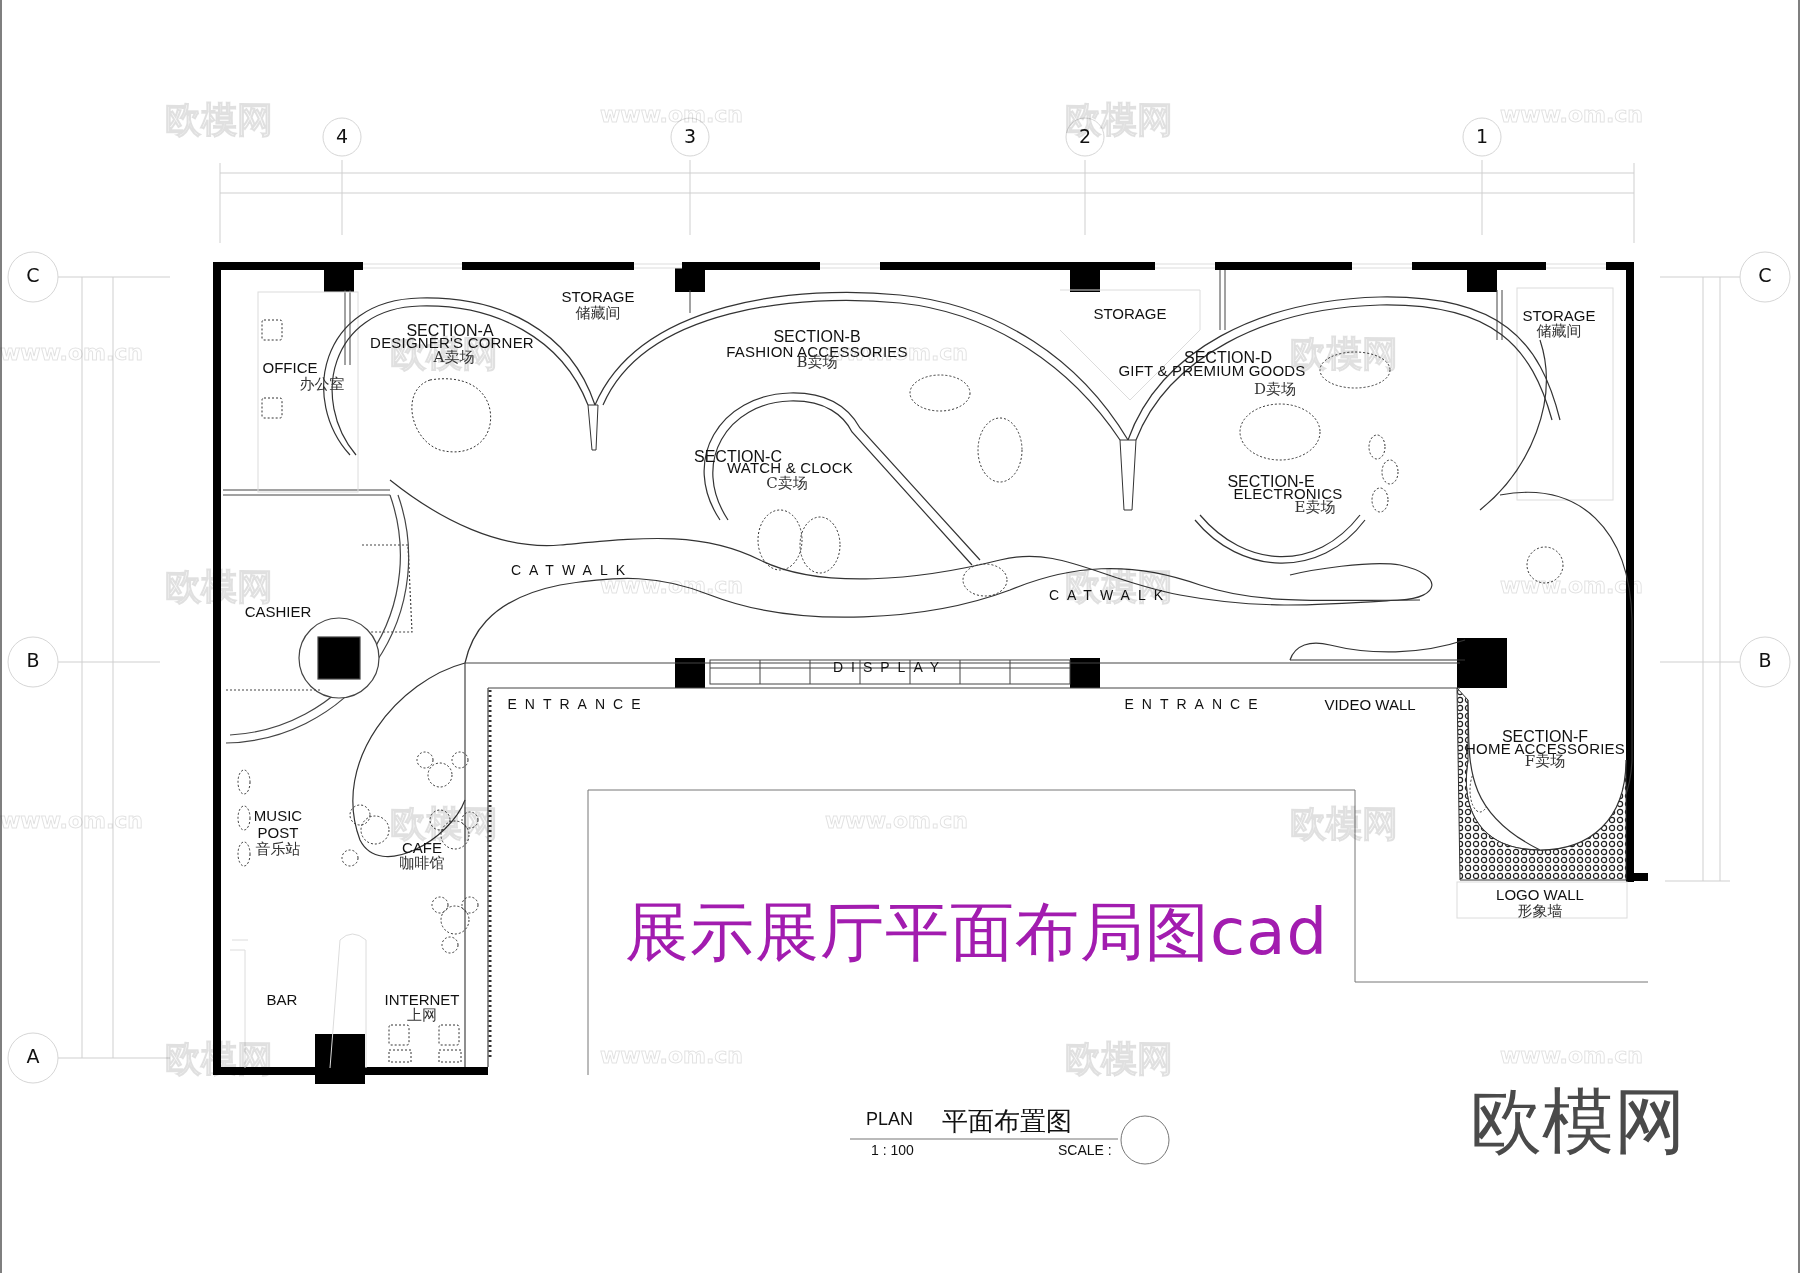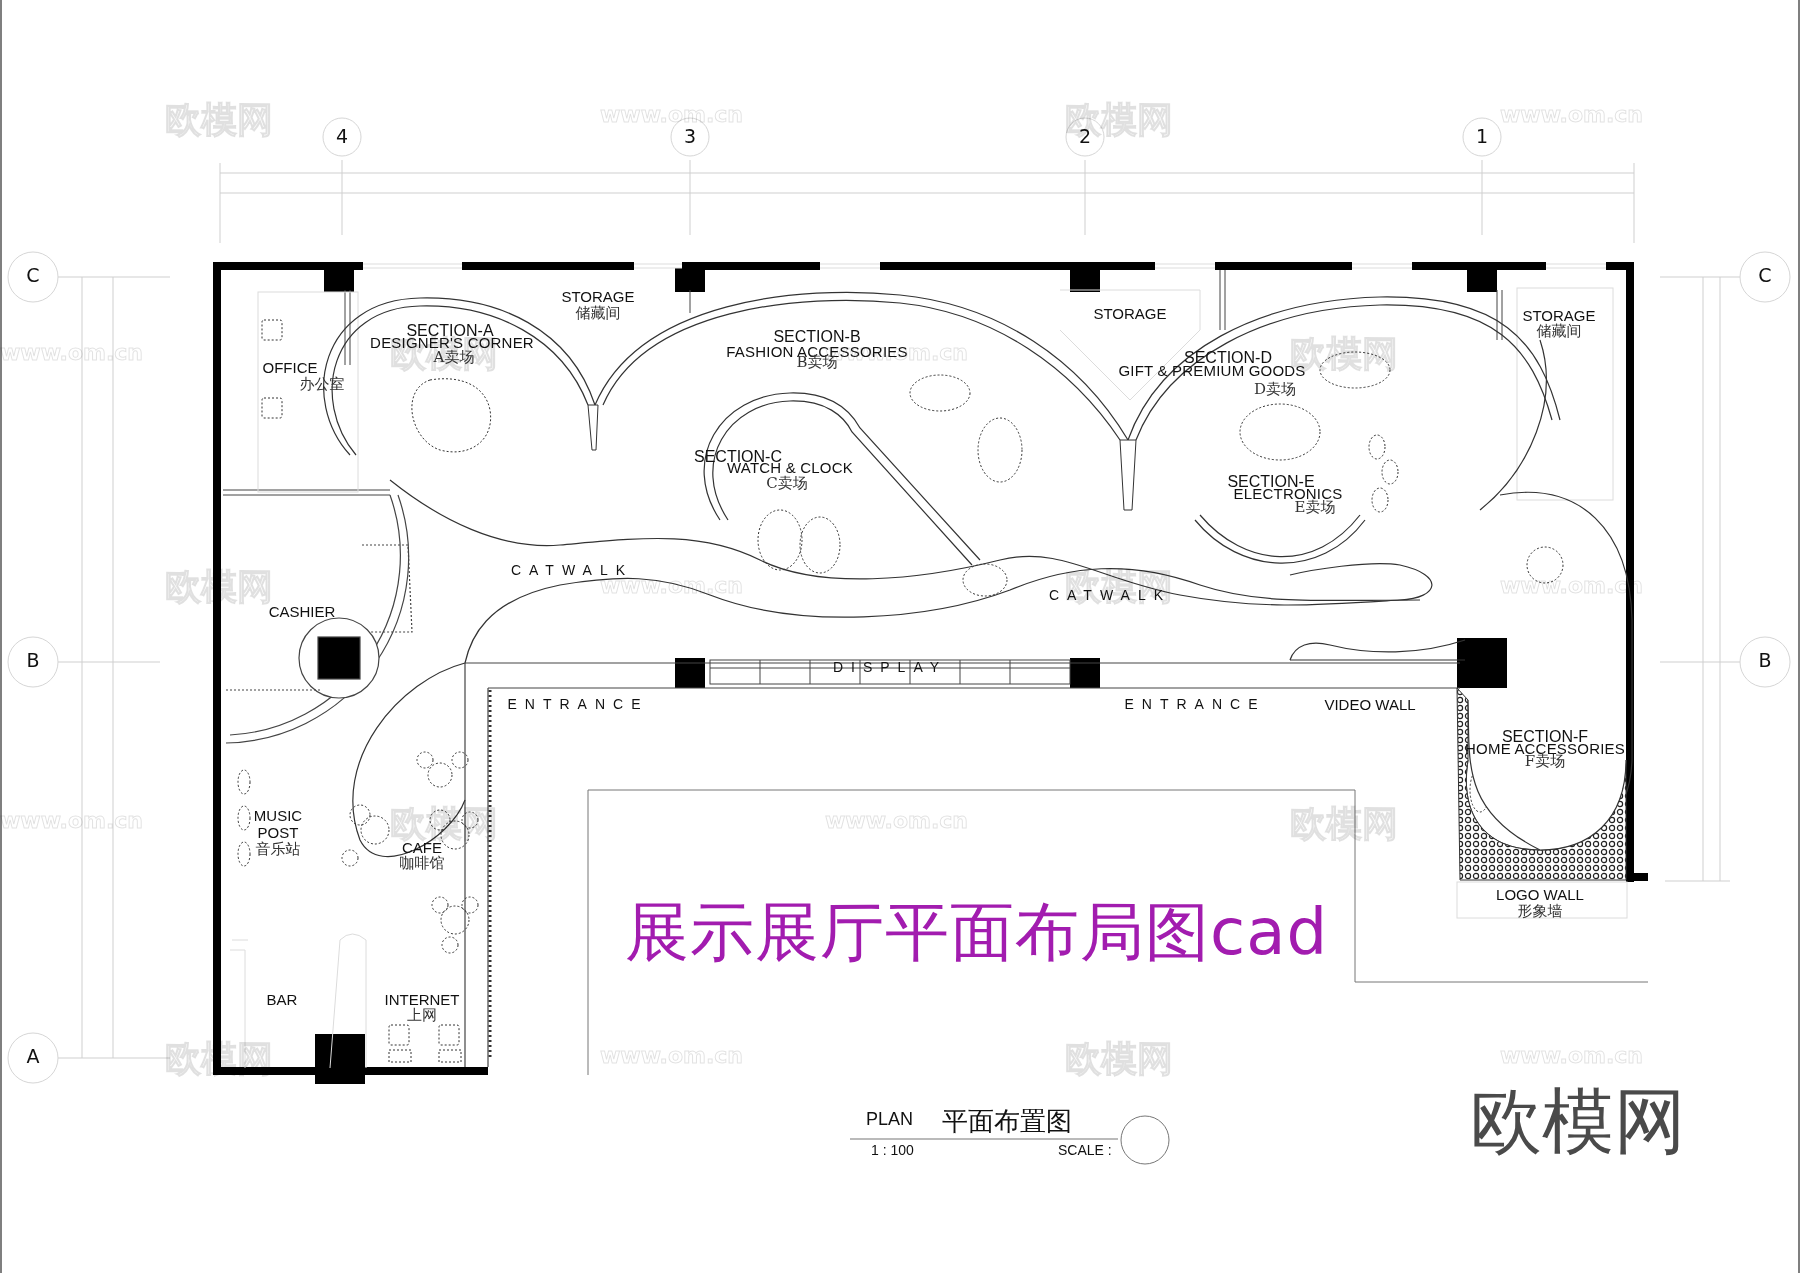--- a/index.html
+++ b/index.html
@@ -277,21 +277,21 @@
 
 <span class="lbl center room" style="left:290px;top:360px;">OFFICE</span>
 <span class="lbl center cn" style="left:290px;top:377px;margin-left:32px;">办公室</span>
 
 <span class="lbl center room" style="left:598px;top:289px;">STORAGE</span>
 <span class="lbl center cn" style="left:598px;top:306px;">储藏间</span>
 <span class="lbl center room" style="left:1130px;top:306px;">STORAGE</span>
 <span class="lbl center room" style="left:1559px;top:308px;">STORAGE</span>
 <span class="lbl center cn" style="left:1559px;top:324px;">储藏间</span>
 
-<span class="lbl center room" style="left:278px;top:604px;margin-left:24px;">CASHIER</span>
+<span class="lbl center room" style="left:278px;top:604px;">CASHIER</span>
 
 <span class="lbl center room" style="left:278px;top:808px;">MUSIC</span>
 <span class="lbl center room" style="left:278px;top:825px;">POST</span>
 <span class="lbl center cn" style="left:278px;top:842px;">音乐站</span>
 
 <span class="lbl center room" style="left:422px;top:840px;">CAFE</span>
 <span class="lbl center cn" style="left:422px;top:856px;">咖啡馆</span>
 
 <span class="lbl center room" style="left:282px;top:992px;">BAR</span>
 

